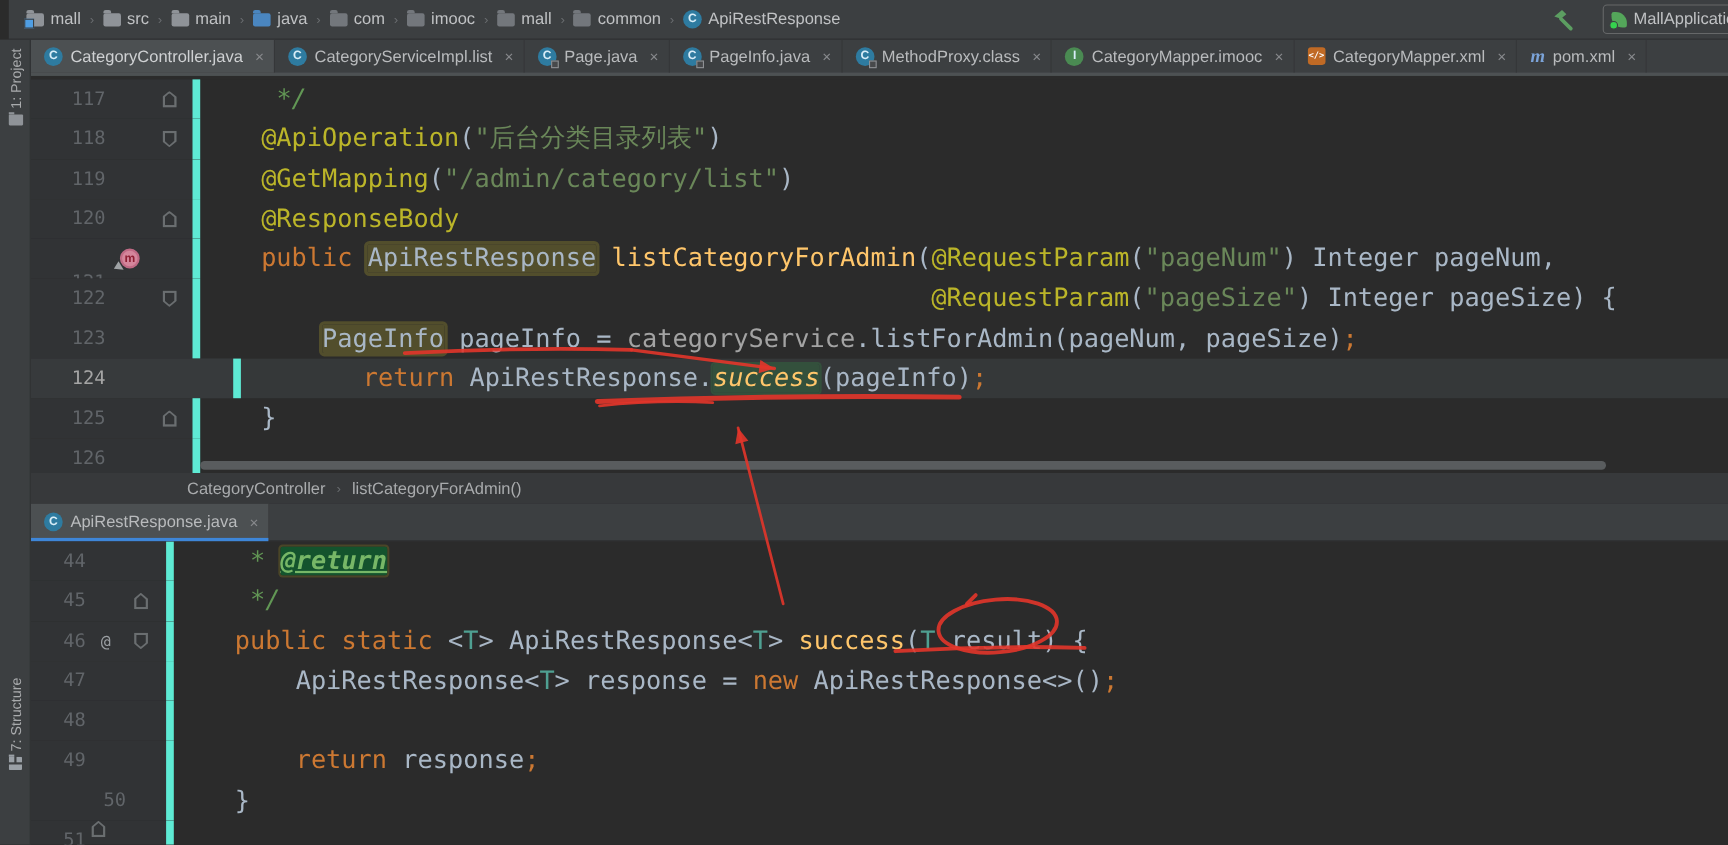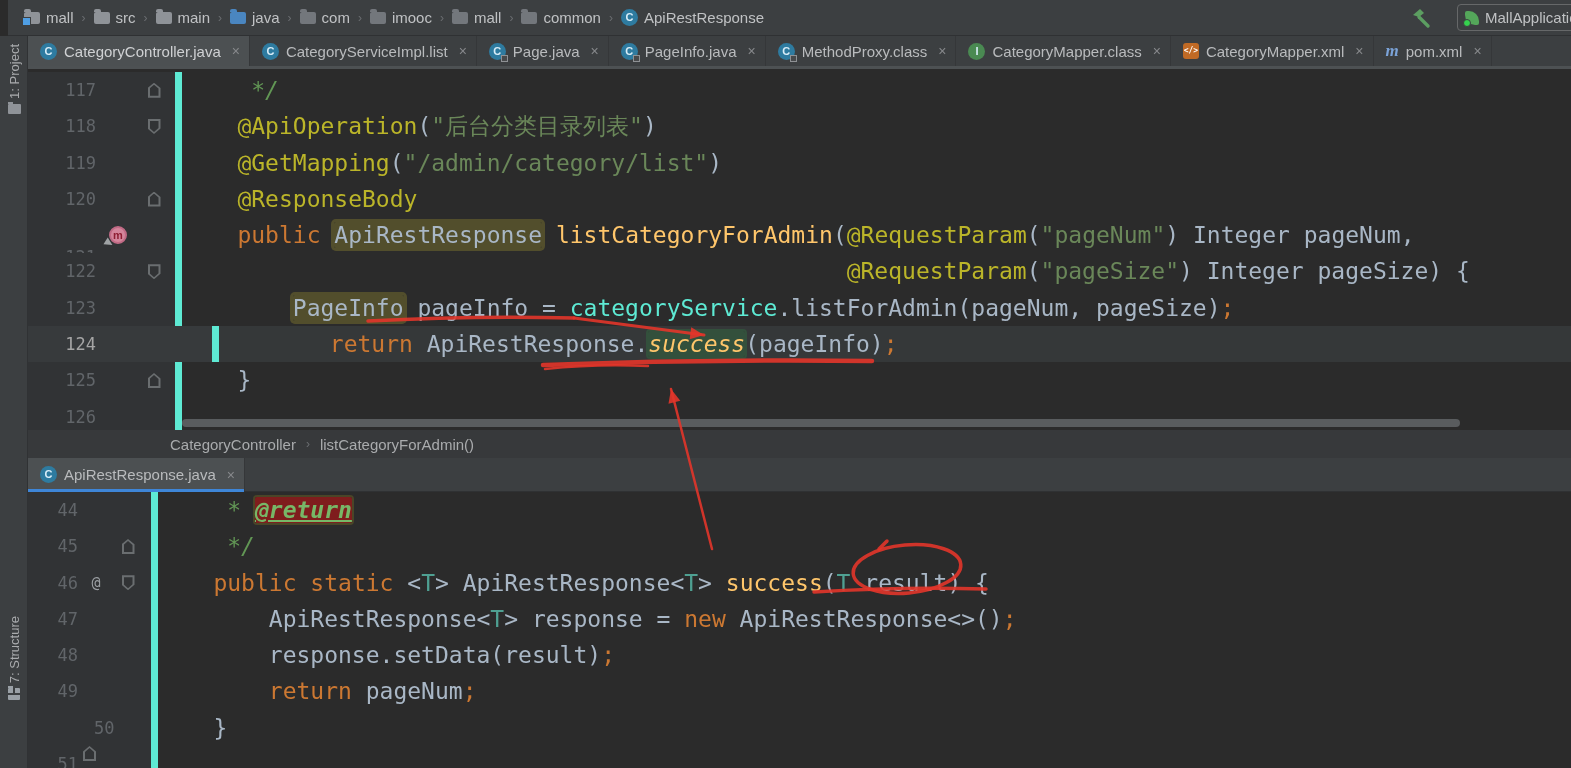--- a/index.html
+++ b/index.html
@@ -60,24 +60,24 @@
   .ln { text-align:right; font-size:17px; color:#616569; line-height:36.3px; }
   .row.cur .ln { color:#a5a5a5; }
   .slot { display:flex; align-items:center; justify-content:center; height:100%; }
   .code { white-space:pre; color:#a9b7c6; }
 
   .tk-d   { color:#a9b7c6; }
   .tk-kw  { color:#cc7832; }
   .tk-ann { color:#bbb529; }
   .tk-str { color:#6a8759; }
   .tk-doc { color:#629755; font-style:italic; }
-  .tk-doctag { color:#77b767; font-style:italic; font-weight:bold; text-decoration:underline; background:#7f1d1d; box-shadow:0 0 0 2px #4a4527; border-radius:2px; }
+  .tk-doctag { color:#77b767; font-style:italic; font-weight:bold; text-decoration:underline; background:#14532d; box-shadow:0 0 0 2px #4a4527; border-radius:2px; }
   .tk-meth { color:#ffc66b; }
   .tk-succ { color:#ffc66b; font-style:italic; background:#33503c; box-shadow:0 0 0 2px #33503c; border-radius:2px; }
-  .tk-fld { color:#5eead4; }
+  .tk-fld { color:#a3a3a3; }
   .tk-tp  { color:#4fa092; }
   .tk-semi{ color:#cc7832; }
   .tk-hlk { background:#524e2c; box-shadow:0 0 0 3px #524e2c; border-radius:2px; }
 
   
   .fm { width:13px; height:15px; position:relative; background:#6a6e70; cursor:pointer; }
   .fm.fu { clip-path:polygon(50% 0,100% 36%,100% 100%,0 100%,0 36%); }
   .fm.fu::after { content:""; position:absolute; inset:2px; background:#313335; clip-path:polygon(50% 0,100% 36%,100% 100%,0 100%,0 36%); }
   .fm.fd { clip-path:polygon(0 0,100% 0,100% 64%,50% 100%,0 64%); }
   .fm.fd::after { content:""; position:absolute; inset:2px; background:#313335; clip-path:polygon(0 0,100% 0,100% 64%,50% 100%,0 64%); }
@@ -189,21 +189,21 @@
       <span>PageInfo.java</span>
       <span class="x">×</span>
     </div>
     <div class="tab">
       <span class="cico">C<span class="lock"></span></span>
       <span>MethodProxy.class</span>
       <span class="x">×</span>
     </div>
     <div class="tab">
       <span class="cico iface">I</span>
-      <span>CategoryMapper.class</span>
+      <span>CategoryMapper.imooc</span>
       <span class="x">×</span>
     </div>
     <div class="tab">
       <span class="xico">&lt;/&gt;</span>
       <span>CategoryMapper.xml</span>
       <span class="x">×</span>
     </div>
     <div class="tab">
       <span class="mico">m</span>
       <span>pom.xml</span>
@@ -359,29 +359,28 @@
         <span class="slot" style="width: 28px;"></span>
       </div>
       <span class="code"><span class="tk-sp">        </span><span class="tk-d">ApiRestResponse&lt;</span><span class="tk-tp">T</span><span class="tk-d">&gt; response = </span><span class="tk-kw">new</span><span class="tk-d"> ApiRestResponse&lt;&gt;()</span><span class="tk-semi">;</span></span>
     </div>
     <div class="row">
       <div class="gut" style="flex-basis: 130px;">
         <span class="ln" style="width: 50px;">48</span>
         <span class="slot" style="width: 36px;"></span>
         <span class="slot" style="width: 28px;"></span>
       </div>
-      <span class="code"><span class="tk-sp">        </span><span class="tk-d">response.setData(result)</span><span class="tk-semi">;</span></span>
     </div>
     <div class="row">
       <div class="gut" style="flex-basis: 130px;">
         <span class="ln" style="width: 50px;">49</span>
         <span class="slot" style="width: 36px;"></span>
         <span class="slot" style="width: 28px;"></span>
       </div>
-      <span class="code"><span class="tk-sp">        </span><span class="tk-kw">return</span><span class="tk-d"> pageNum</span><span class="tk-semi">;</span></span>
+      <span class="code"><span class="tk-sp">        </span><span class="tk-kw">return</span><span class="tk-d"> response</span><span class="tk-semi">;</span></span>
     </div>
     <div class="row">
       <div class="gut" style="flex-basis: 130px; flex-direction: column;">
         <span class="ln" style="width: 50px;">50</span>
         <span class="slot" style="width: 36px;"></span>
         <span class="slot" style="width: 28px;">
           <span class="fm fu"></span>
         </span>
       </div>
       <span class="code"><span class="tk-sp">    </span><span class="tk-d">}</span></span>

